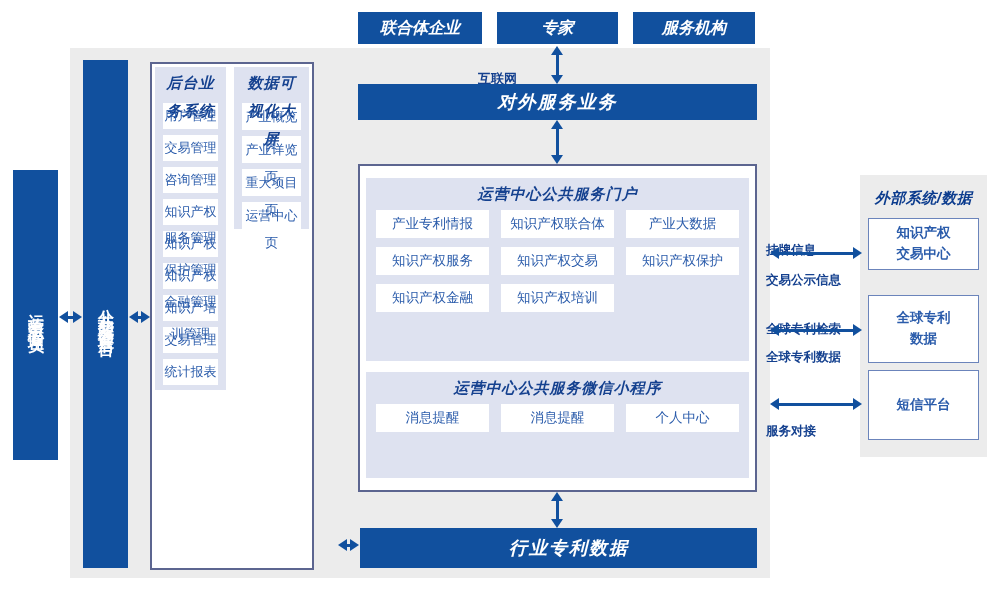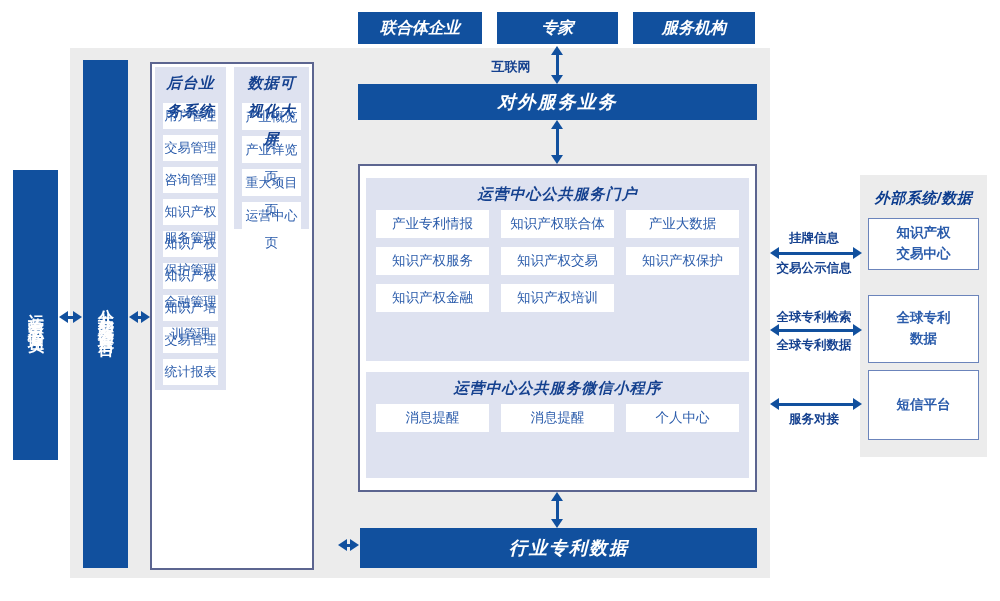--- a/index.html
+++ b/index.html
@@ -46,21 +46,21 @@
   .panel-backend{height:323px;}
   .panel-dashboard{height:162px;}
   .panel-dashboard .item{height:27px;line-height:27px;}
 
   .panel-portal{height:184px;}
   .panel-mini{height:107px;}
   .grid{display:grid;grid-template-columns:1fr 1fr 1fr;gap:9px 12px;padding:2px 2px 0;}
   .grid .item{height:28px;line-height:28px;background:#fff;text-align:center;
               font-size:13.5px;color:var(--text-blue);}
 
-  .label{position:absolute;font-weight:bold;color:var(--header-navy);text-align:center;}
+  .label{position:absolute;font-weight:bold;color:var(--header-navy);text-align:left;margin-top:12px;}
   .internet{left:478px;top:58px;width:66px;font-size:13px;}
   .link-label{width:96px;left:766px;font-size:12.5px;}
 
   
   .ext-title{position:absolute;left:860px;top:189px;width:127px;text-align:center;
              font-size:15px;font-weight:bold;font-style:italic;color:#0c3c8e;letter-spacing:0.5px;}
   .ext-box{position:absolute;left:868px;width:111px;background:#fff;border:1px solid #6b84bb;
            display:flex;align-items:center;justify-content:center;text-align:center;
            font-size:13.5px;font-weight:600;color:var(--text-blue);white-space:pre-line;line-height:1.55;}
   .ext-box-1{top:218px;height:52px;}

